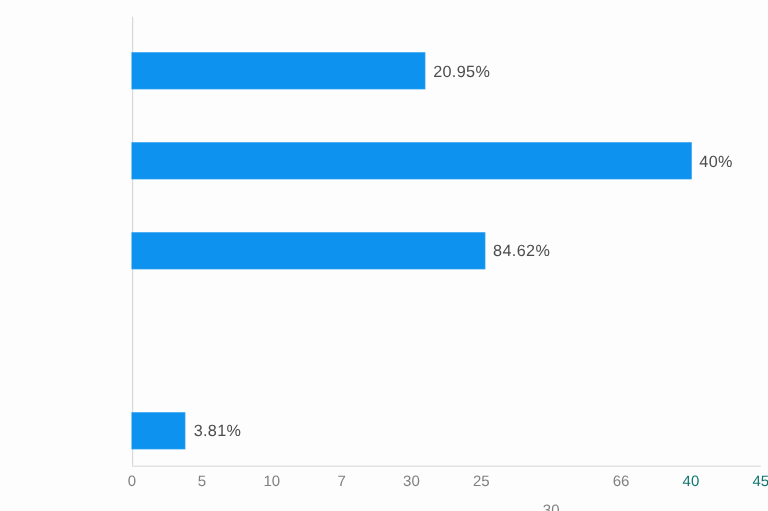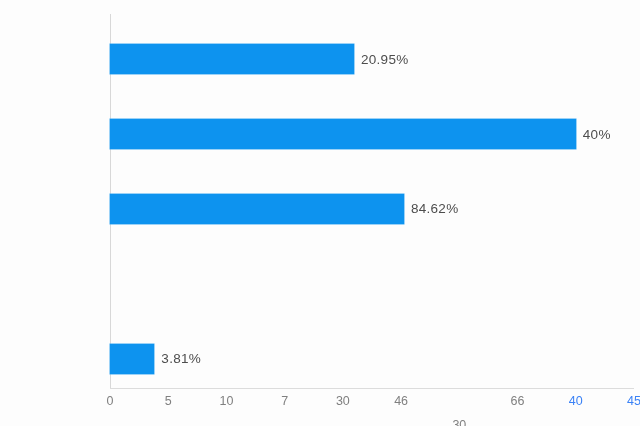--- a/index.html
+++ b/index.html
@@ -92,21 +92,21 @@
   }
   .x-tick {
     position: absolute;
     top: 5px;
     transform: translateX(-50%);
     font-size: 12.5px;
     color: #808080;
     white-space: nowrap;
   }
   .x-tick.faded {
-    color: #3b82f6;
+    color: #0f766e;
   }
 </style>
 </head>
 <body>
 
 <div id="chart-root">
 
   <div class="y-axis-line"></div>
   <div class="x-axis-line"></div>
 
@@ -146,20 +146,20 @@
     </div>
 
   </div>
 
   <div class="x-ticks">
     <div class="x-tick" style="left: 110px;">0</div>
     <div class="x-tick" style="left: 168.222px;">5</div>
     <div class="x-tick" style="left: 226.444px;">10</div>
     <div class="x-tick" style="left: 284.667px;">7</div>
     <div class="x-tick" style="left: 342.889px;">30</div>
-    <div class="x-tick" style="left: 401.111px;">46</div>
+    <div class="x-tick" style="left: 401.111px;">25</div>
     <div class="x-tick" style="left: 459.333px; margin-top: 24px;">30</div>
     <div class="x-tick" style="left: 517.556px;">66</div>
     <div class="x-tick faded" style="left: 575.778px;">40</div>
     <div class="x-tick faded" style="left: 634px;">45</div>
   </div>
 
 </div>
 
 </body></html>

